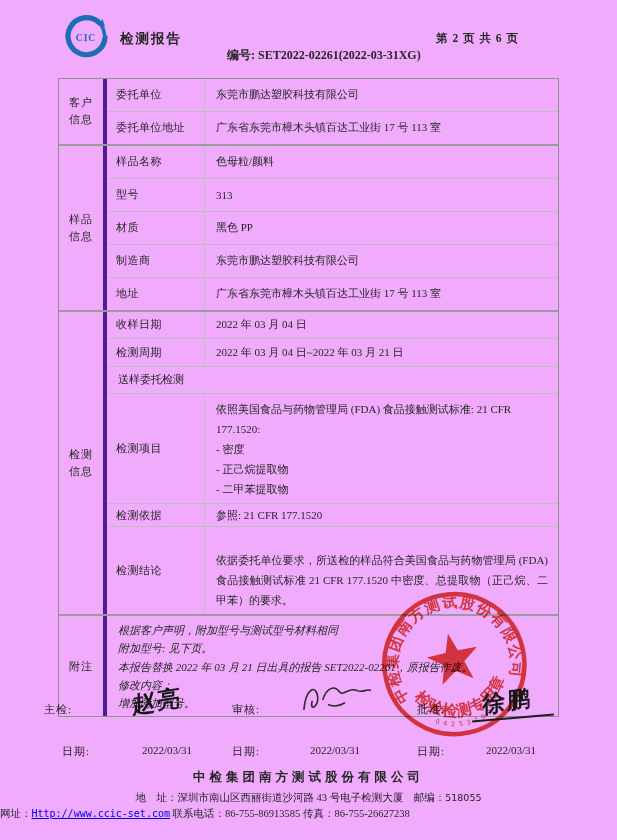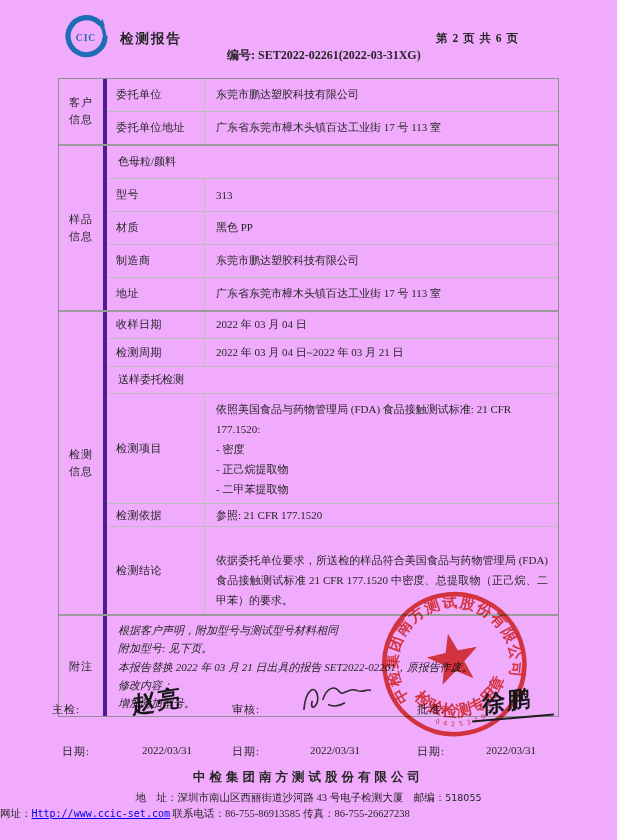--- a/index.html
+++ b/index.html
@@ -91,20 +91,21 @@
           <div class="cell-value">广东省东莞市樟木头镇百达工业街 17 号 113 室</div>
         </div>
       </div>
     </div>
 
     <div class="sect">
       <div class="sect-label">样品
 信息</div>
       <div class="rows">
         <div class="row" style="min-height:32px">
+          <div class="cell-label">样品名称</div>
           <div class="cell-value">色母粒/颜料</div>
         </div>
         <div class="row" style="min-height:32px">
           <div class="cell-label">型号</div>
           <div class="cell-value">313</div>
         </div>
         <div class="row" style="min-height:32px">
           <div class="cell-label">材质</div>
           <div class="cell-value">黑色 PP</div>
         </div>
@@ -177,21 +178,21 @@
       </text>
       <text fill="#dd382a" font-size="15.5" font-weight="bold" letter-spacing="0.5" font-family="Liberation Serif, serif" text-anchor="middle">
         <textPath href="#innerPath" startOffset="50%">检验检测专用章</textPath>
       </text>
       <text fill="#dd382a" font-size="6.5" letter-spacing="4" font-family="DejaVu Sans, sans-serif" text-anchor="middle">
         <textPath href="#codePath" startOffset="50%">04253207</textPath>
       </text>
     </svg>
   </div>
 
-  <div class="sig-label" style="left:52px;top:702px">主检:</div>
+  <div class="sig-label" style="left:44px;top:702px">主检:</div>
   <div class="sig-name" style="left:132px;top:686px">赵亮</div>
 
   <div class="sig-label" style="left:232px;top:702px">审核:</div>
   <svg class="sig-svg" style="left:295px;top:678px" width="80" height="42" viewBox="0 0 80 42">
     <g fill="none" stroke="#2a2a2a" stroke-width="1.6" stroke-linecap="round" transform="rotate(-6 40 21)">
       <path d="M8 28 C 12 8, 22 4, 23 16 C 24 26, 13 32, 17 21"></path>
       <path d="M28 20 C 33 9, 41 7, 45 14 C 48 20, 55 10, 63 15 C 68 18, 72 14, 76 16"></path>
       <path d="M33 26 q 8 4 16 0"></path>
     </g>
   </svg>

